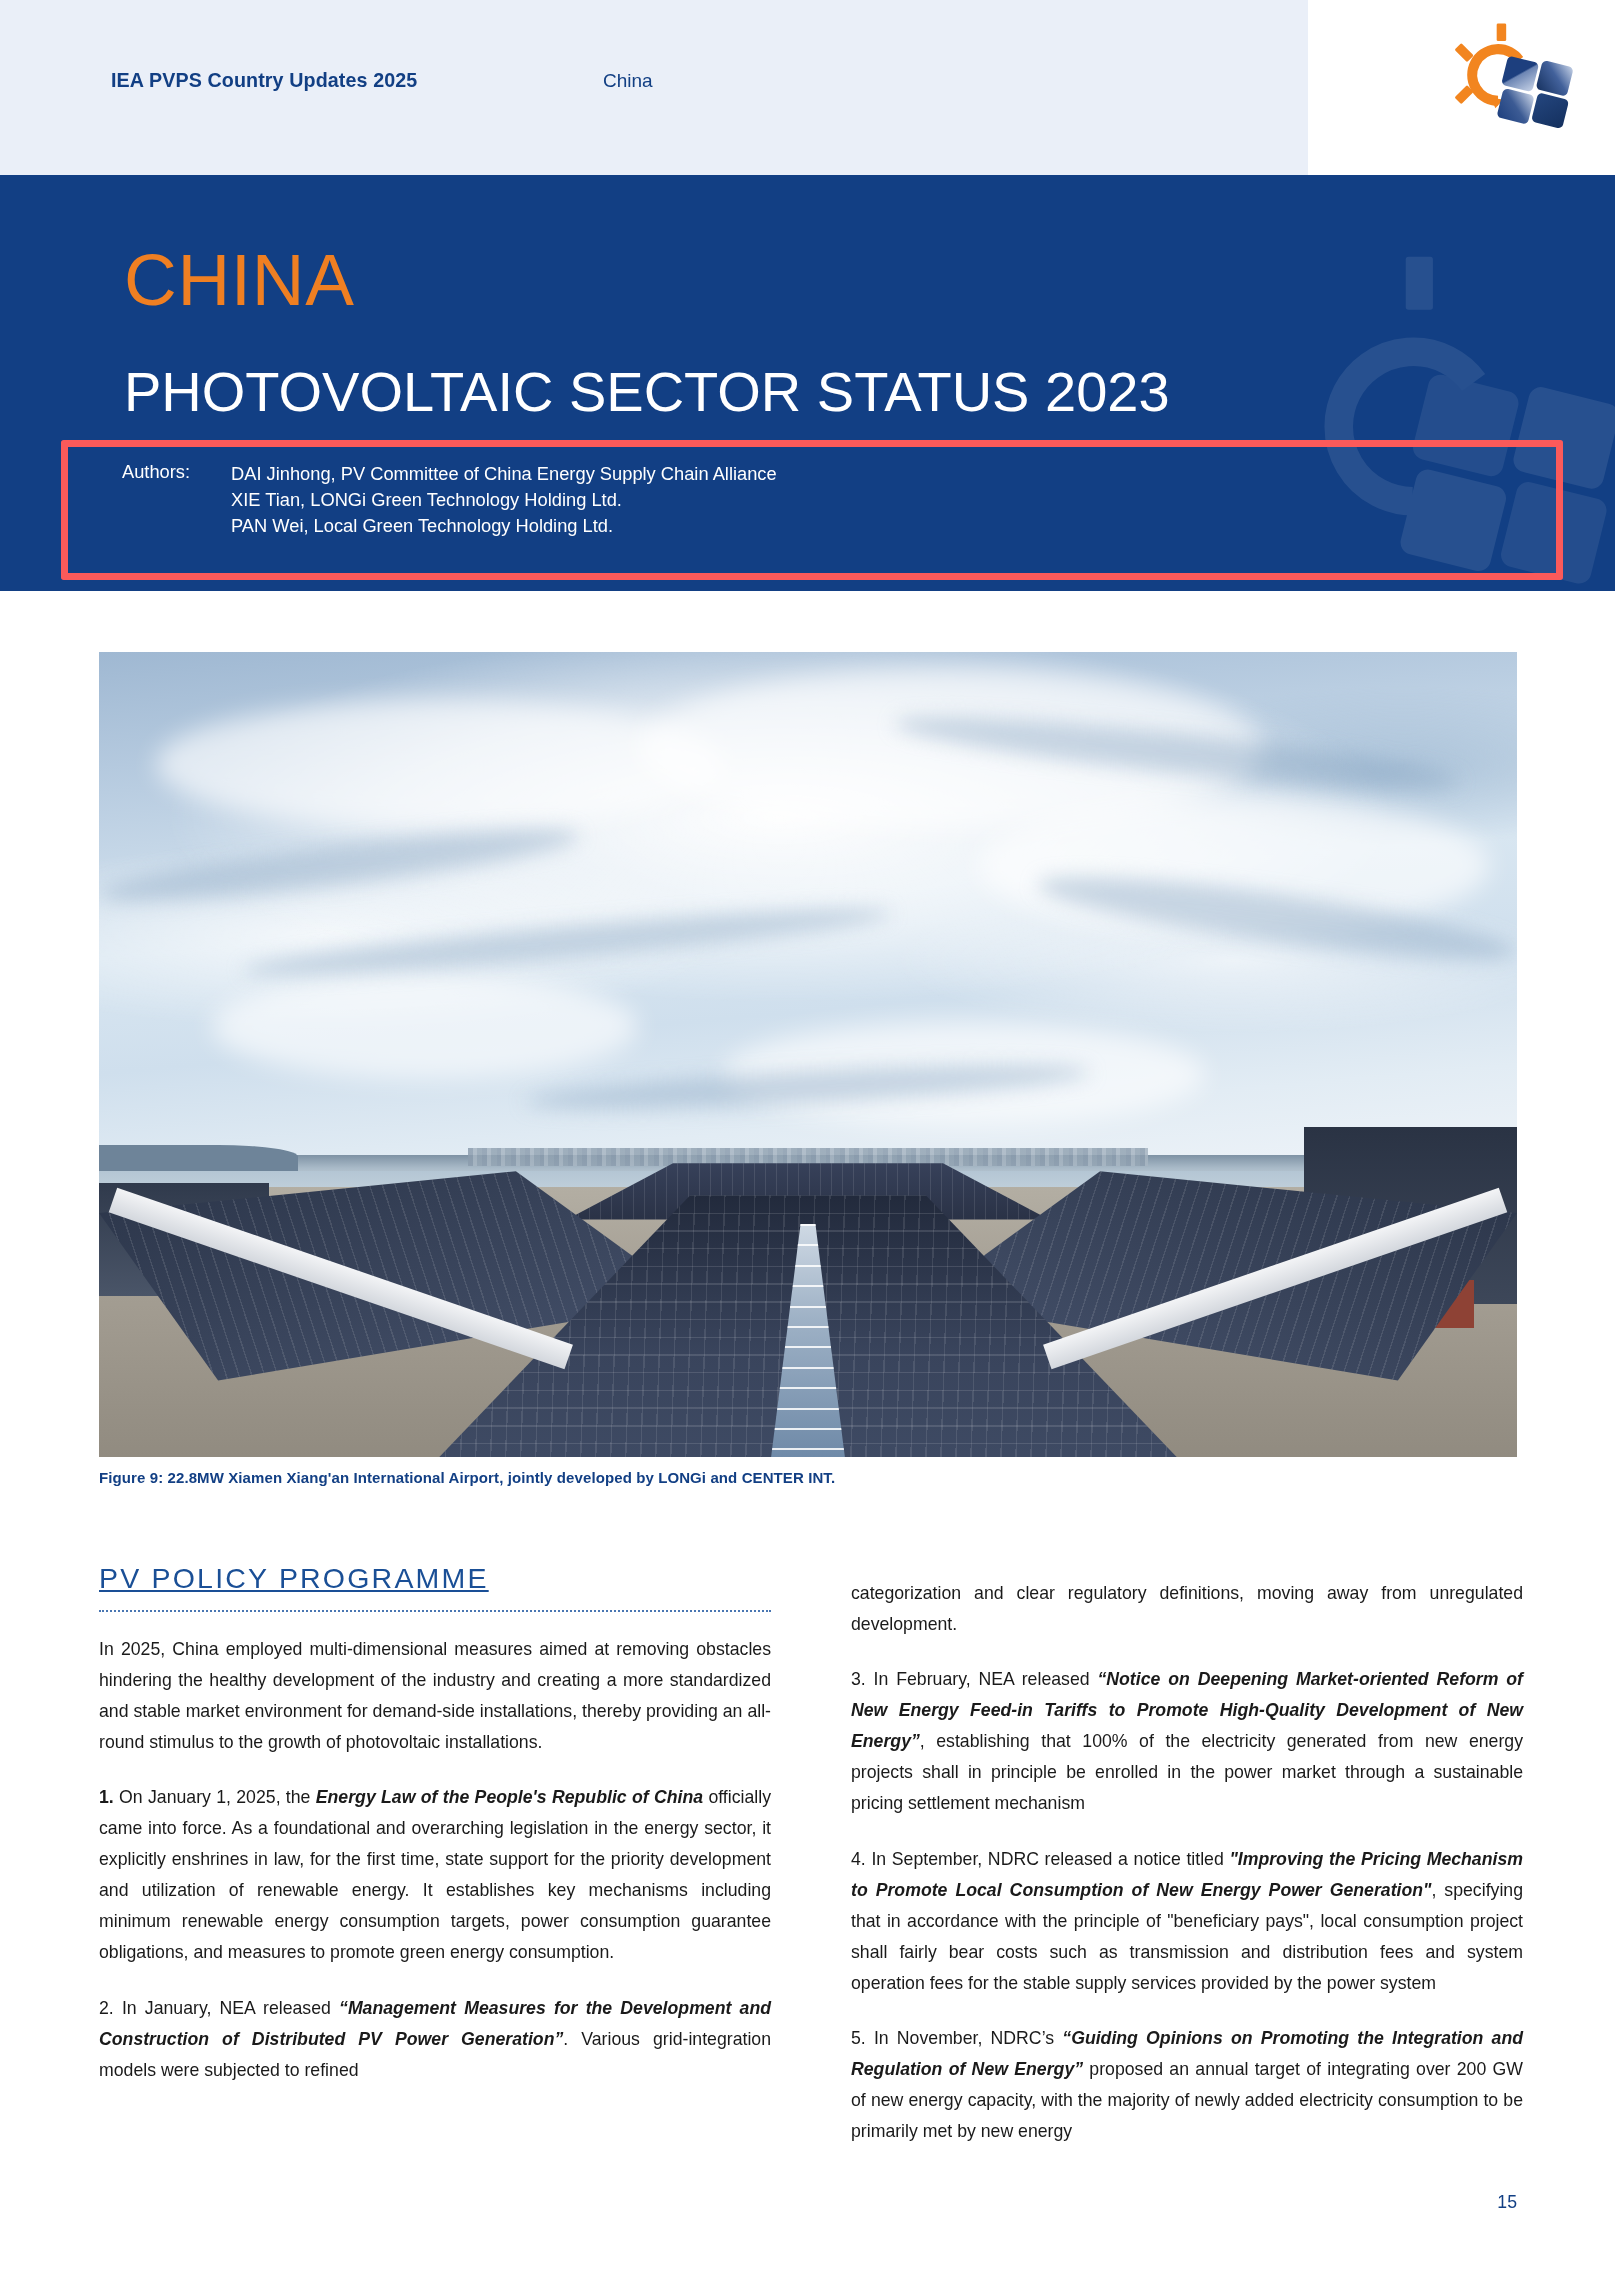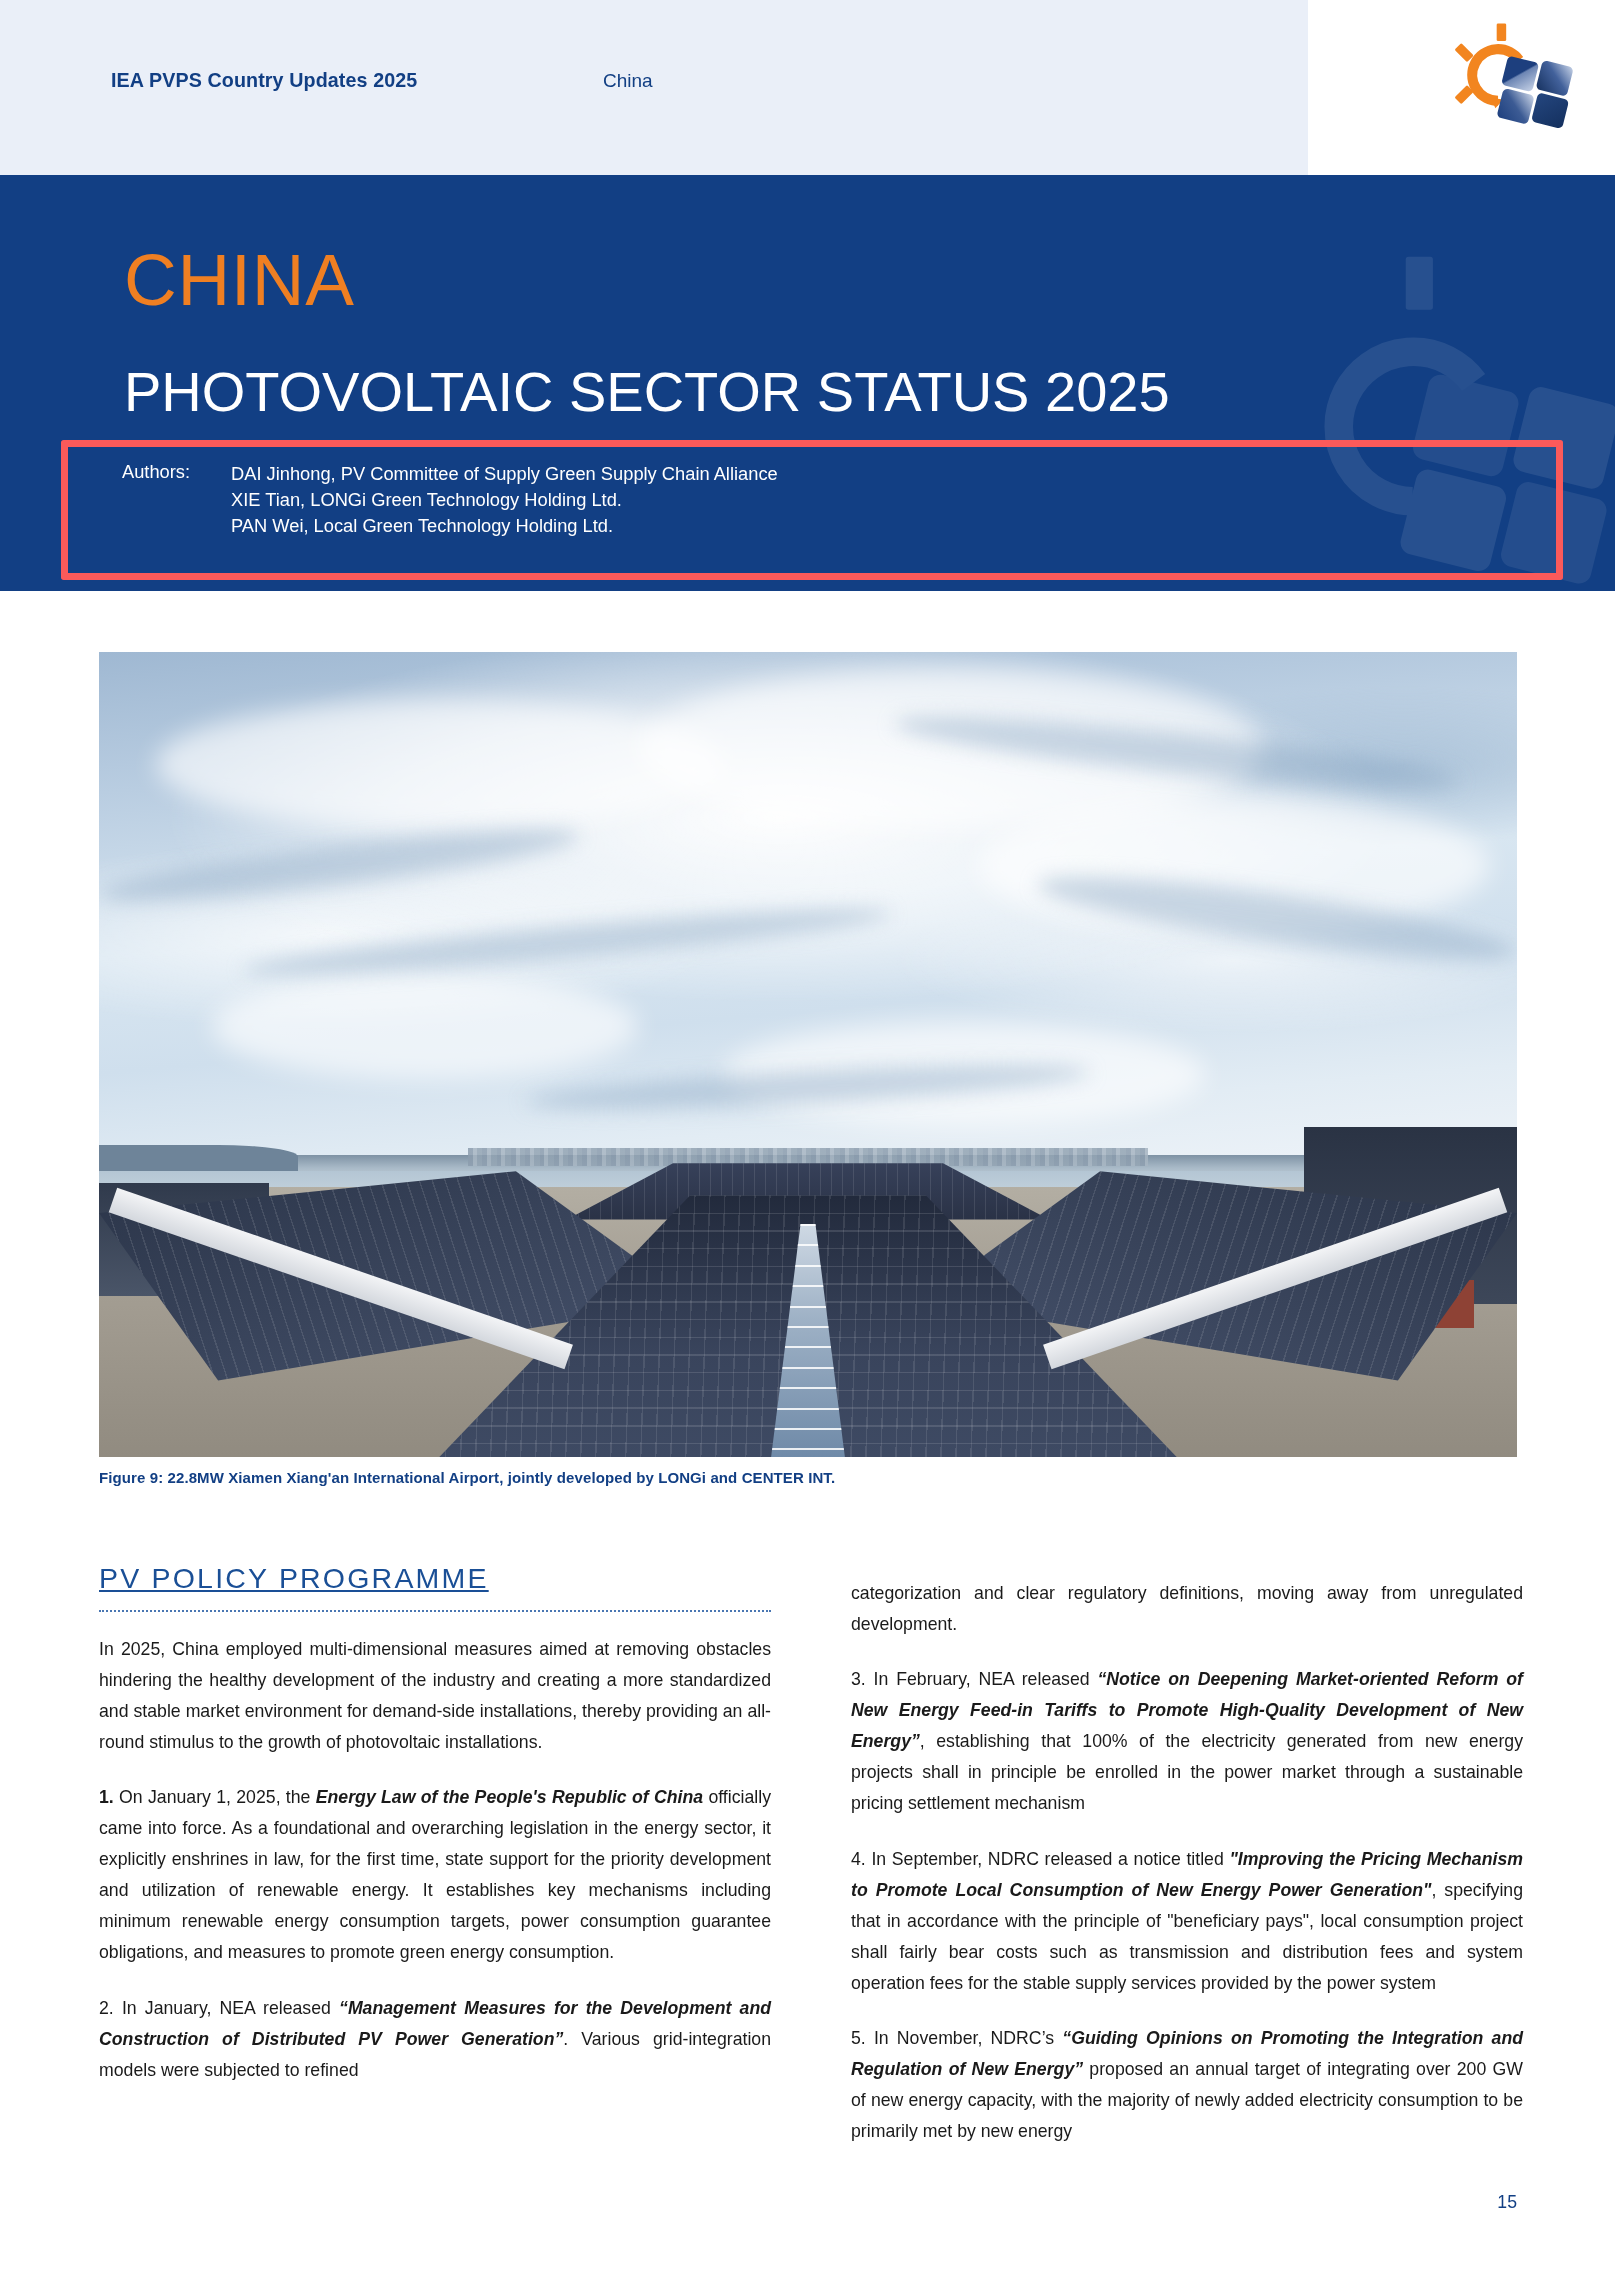--- a/index.html
+++ b/index.html
@@ -392,28 +392,28 @@
         <path d="M 350 205 A 110 110 0 1 0 260 380" fill="none" stroke="#ffffff" stroke-width="42"></path>
         <g transform="rotate(14 400 360)">
           <rect x="250" y="222" width="136" height="128" rx="18" fill="#ffffff" opacity="0.85"></rect>
           <rect x="398" y="204" width="136" height="128" rx="18" fill="#ffffff"></rect>
           <rect x="266" y="362" width="136" height="128" rx="18" fill="#ffffff"></rect>
           <rect x="414" y="344" width="136" height="128" rx="18" fill="#ffffff" opacity="0.85"></rect>
         </g>
       </svg>
     </div>
     <div class="hero-country">CHINA</div>
-    <div class="hero-subtitle">PHOTOVOLTAIC SECTOR STATUS 2025</div>
+    <div class="hero-subtitle">PHOTOVOLTAIC SECTOR STATUS 2023</div>
   </div>
 
   <div class="authors-box"></div>
   <div class="authors-inner">
     <div class="authors-label">Authors:</div>
     <div class="authors-list">
-      <div class="author-line">DAI Jinhong, PV Committee of Supply Green Supply Chain Alliance</div>
+      <div class="author-line">DAI Jinhong, PV Committee of China Energy Supply Chain Alliance</div>
       <div class="author-line">XIE Tian, LONGi Green Technology Holding Ltd.</div>
       <div class="author-line">PAN Wei, Local Green Technology Holding Ltd.</div>
     </div>
   </div>
 
   <div class="figure-wrap">
     <div class="photo">
       <div class="sky"></div>
       <div class="cloud" style="left:4%;  top:6%;  width:40%; height:16%;"></div>
       <div class="cloud" style="left:38%; top:2%;  width:44%; height:20%;"></div>

